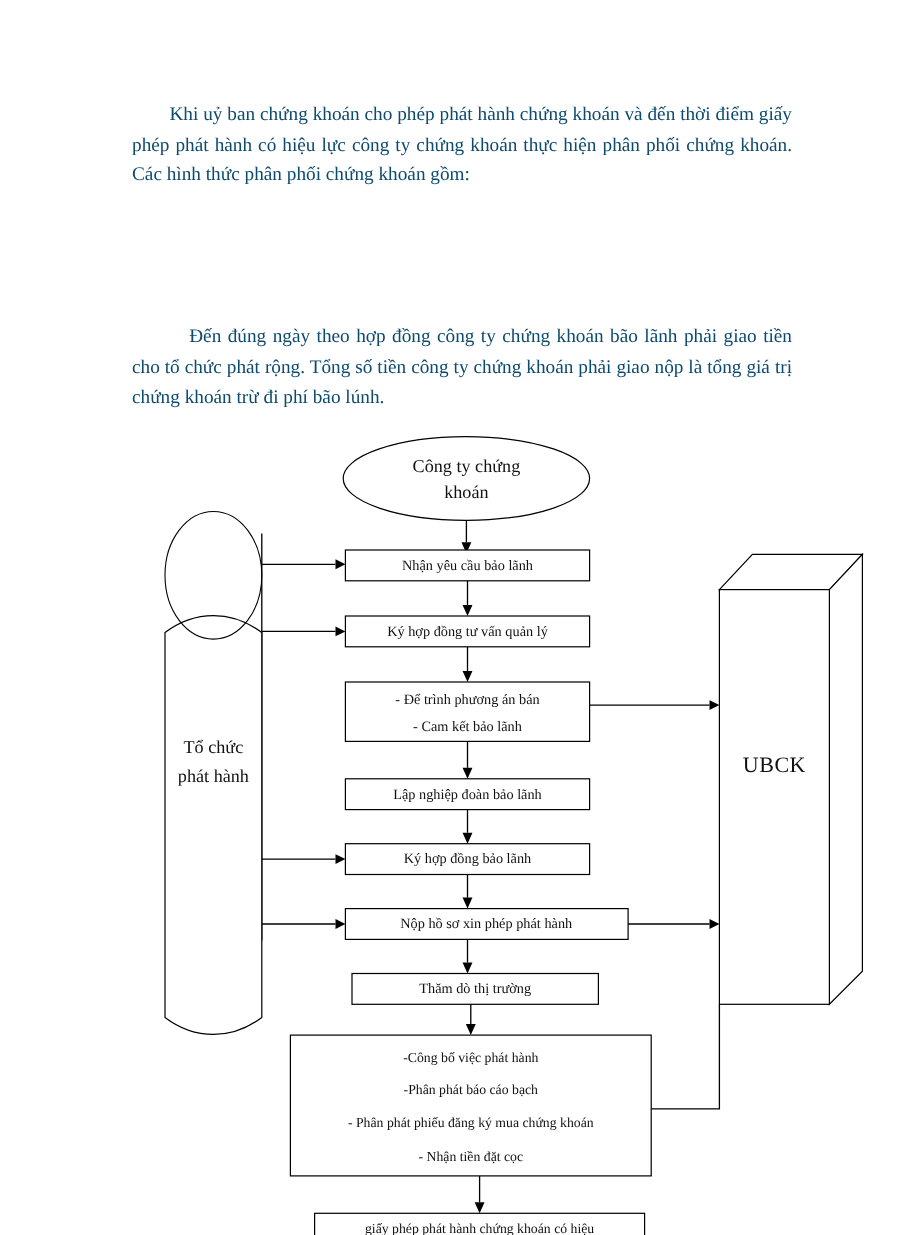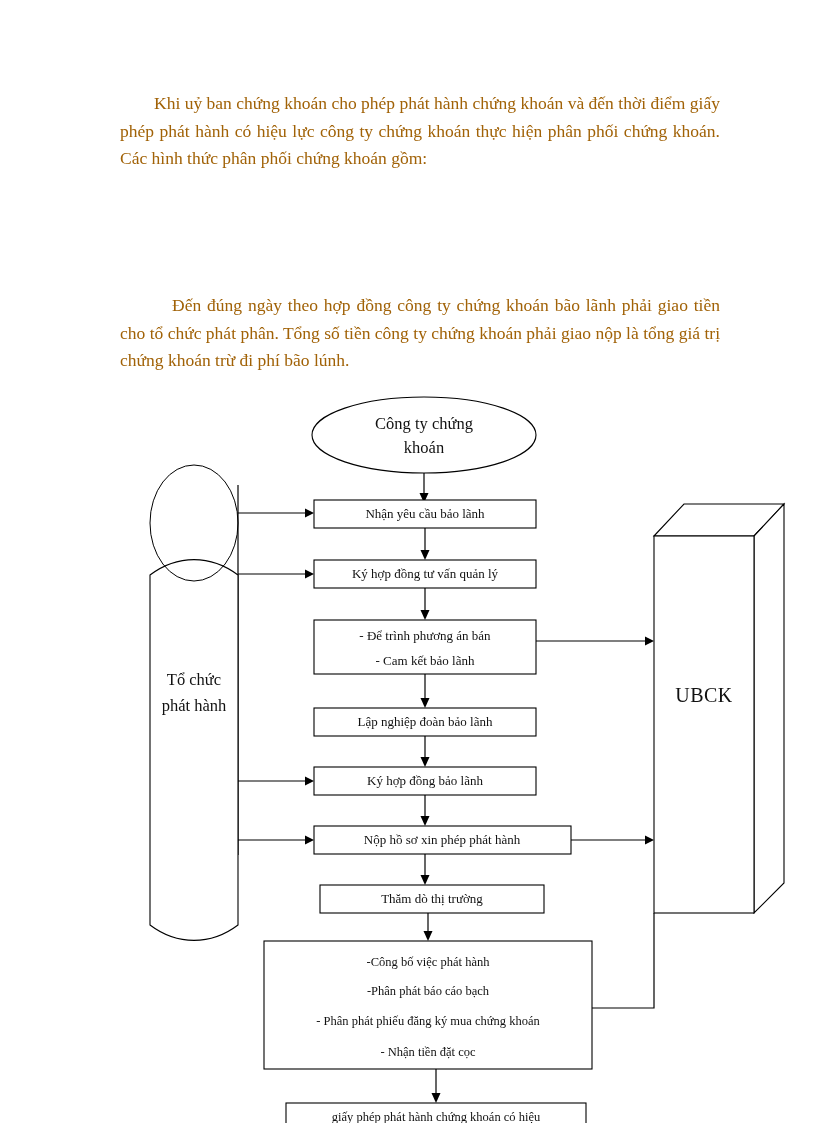--- a/index.html
+++ b/index.html
@@ -20,21 +20,21 @@
     inset: 0;
     width: 816px;
     height: 1123px;
   }
   .text-block {
     position: absolute;
     left: 120px;
     width: 600px;
     font-size: 17.5px;
     line-height: 1.58;
-    color: #a16207;
+    color: #0c4a6e;
   }
   .para {
     margin: 0;
     text-align: justify;
     text-justify: inter-word;
   }
   .para.indent {
     text-indent: 34px;
   }
   .para.indent-wide {
@@ -105,21 +105,21 @@
 <body>
 
 <div class="page">
 
   <div class="text-block" id="p1">
     <p class="para indent">Khi uỷ ban chứng khoán cho phép phát hành chứng khoán và đến thời điểm giấy phép phát hành có hiệu lực công ty chứng khoán thực hiện phân phối chứng khoán. Các hình thức phân phối chứng khoán gồm:</p>
   </div>
 
 
   <div class="text-block" id="p2">
-    <p class="para indent-wide">Đến đúng ngày theo hợp đồng công ty chứng khoán bão lãnh phải giao tiền cho tổ chức phát phân. Tổng số tiền công ty chứng khoán phải giao nộp là tổng giá trị chứng khoán trừ đi phí bão lúnh.</p>
+    <p class="para indent-wide">Đến đúng ngày theo hợp đồng công ty chứng khoán bão lãnh phải giao tiền cho tổ chức phát rộng. Tổng số tiền công ty chứng khoán phải giao nộp là tổng giá trị chứng khoán trừ đi phí bão lúnh.</p>
   </div>
 
   <div class="diagram">
     <svg width="816" height="738" viewBox="0 0 816 738" xmlns="http://www.w3.org/2000/svg">
 
       <g>
         <path class="conn" d="M238,128 L305,128"></path>
         <polygon points="305,123.5 314,128 305,132.5" fill="#000"></polygon>
 
         <path class="conn" d="M238,189 L305,189"></path>

